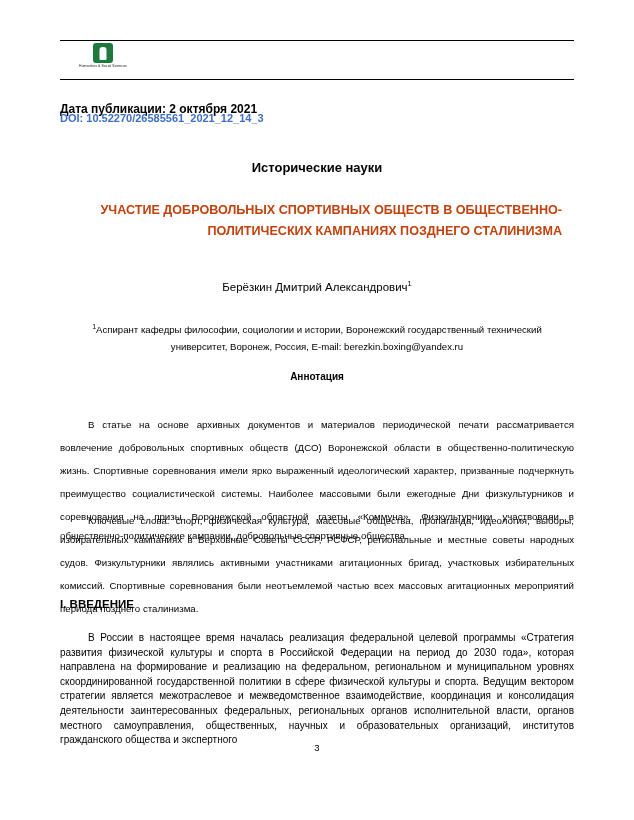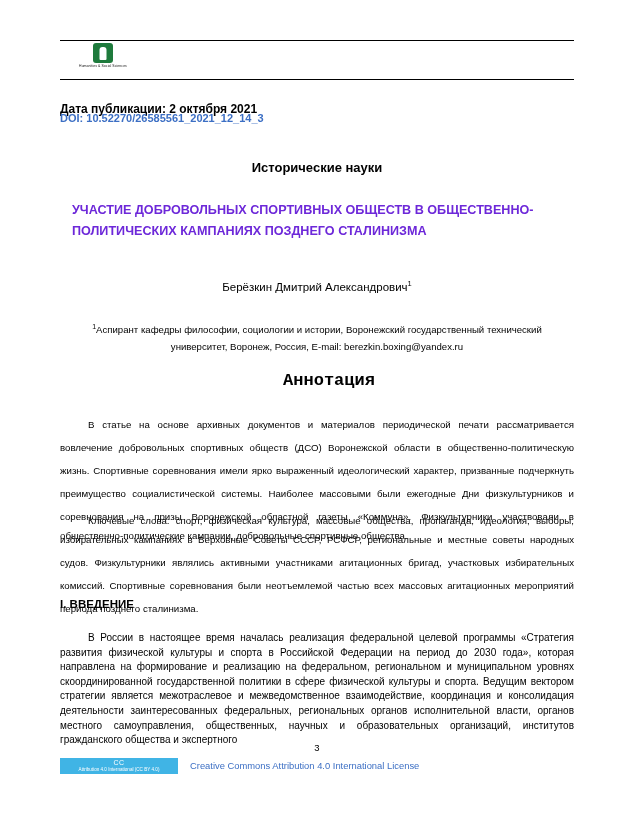--- a/index.html
+++ b/index.html
@@ -126,25 +126,25 @@
     text-align: center;
     font-size: 13px;
     font-weight: bold;
     color: #000;
   }
   .article-title {
     position: absolute;
     left: 12px;
     top: 200px;
     width: 490px;
-    text-align: left;
+    text-align: right;
     font-size: 12.6px;
     font-weight: bold;
     line-height: 21px;
-    color: #6d28d9;
+    color: #c2410c;
   }
   .author {
     position: absolute;
     left: 0;
     top: 279px;
     width: 514px;
     text-align: center;
     font-size: 11.5px;
     font-weight: normal;
     color: #000;
@@ -162,28 +162,27 @@
     font-size: 9.6px;
     line-height: 17px;
     color: #000;
   }
   .affiliation sup {
     font-size: 7px;
     vertical-align: super;
   }
   .abstract-heading {
     position: absolute;
-    left: 12px;
+    left: 0;
     top: 371px;
     width: 514px;
     text-align: center;
-    font-size: 17px;
-    font-weight: bold;
-    color: #000;
-    font-family: Liberation Mono, monospace;
+    font-size: 10px;
+    font-weight: bold;
+    color: #000;
   }
 
   
   .abstract-body {
     position: absolute;
     left: 0;
     top: 413px;
     width: 514px;
     font-size: 9.7px;
     line-height: 23px;
@@ -304,22 +303,15 @@
 
     <div class="keywords">
       <b>Ключевые слова:</b>
       <span>спорт, физическая культура, массовые общества, пропаганда, идеология, выборы, общественно-политические кампании, добровольные спортивные общества.</span>
     </div>
 
     <div class="intro-heading">I. ВВЕДЕНИЕ</div>
     <div class="intro-body">В России в настоящее время началась реализация федеральной целевой программы «Стратегия развития физической культуры и спорта в Российской Федерации на период до 2030 года», которая направлена на формирование и реализацию на федеральном, региональном и муниципальном уровнях скоординированной государственной политики в сфере физической культуры и спорта. Ведущим вектором стратегии является межотраслевое и межведомственное взаимодействие, координация и консолидация деятельности заинтересованных федеральных, региональных органов исполнительной власти, органов местного самоуправления, общественных, научных и образовательных организаций, институтов гражданского общества и экспертного</div>
 
     <div class="page-number">3</div>
-    <div class="footer">
-      <div class="cc-badge">
-        <div class="cc-glyph">CC</div>
-        <div>Attribution 4.0 International (CC BY 4.0)</div>
-      </div>
-      <div class="cc-license-text">Creative Commons Attribution 4.0 International License</div>
-    </div>
 
   </div>
 </div>
 
 </body></html>

